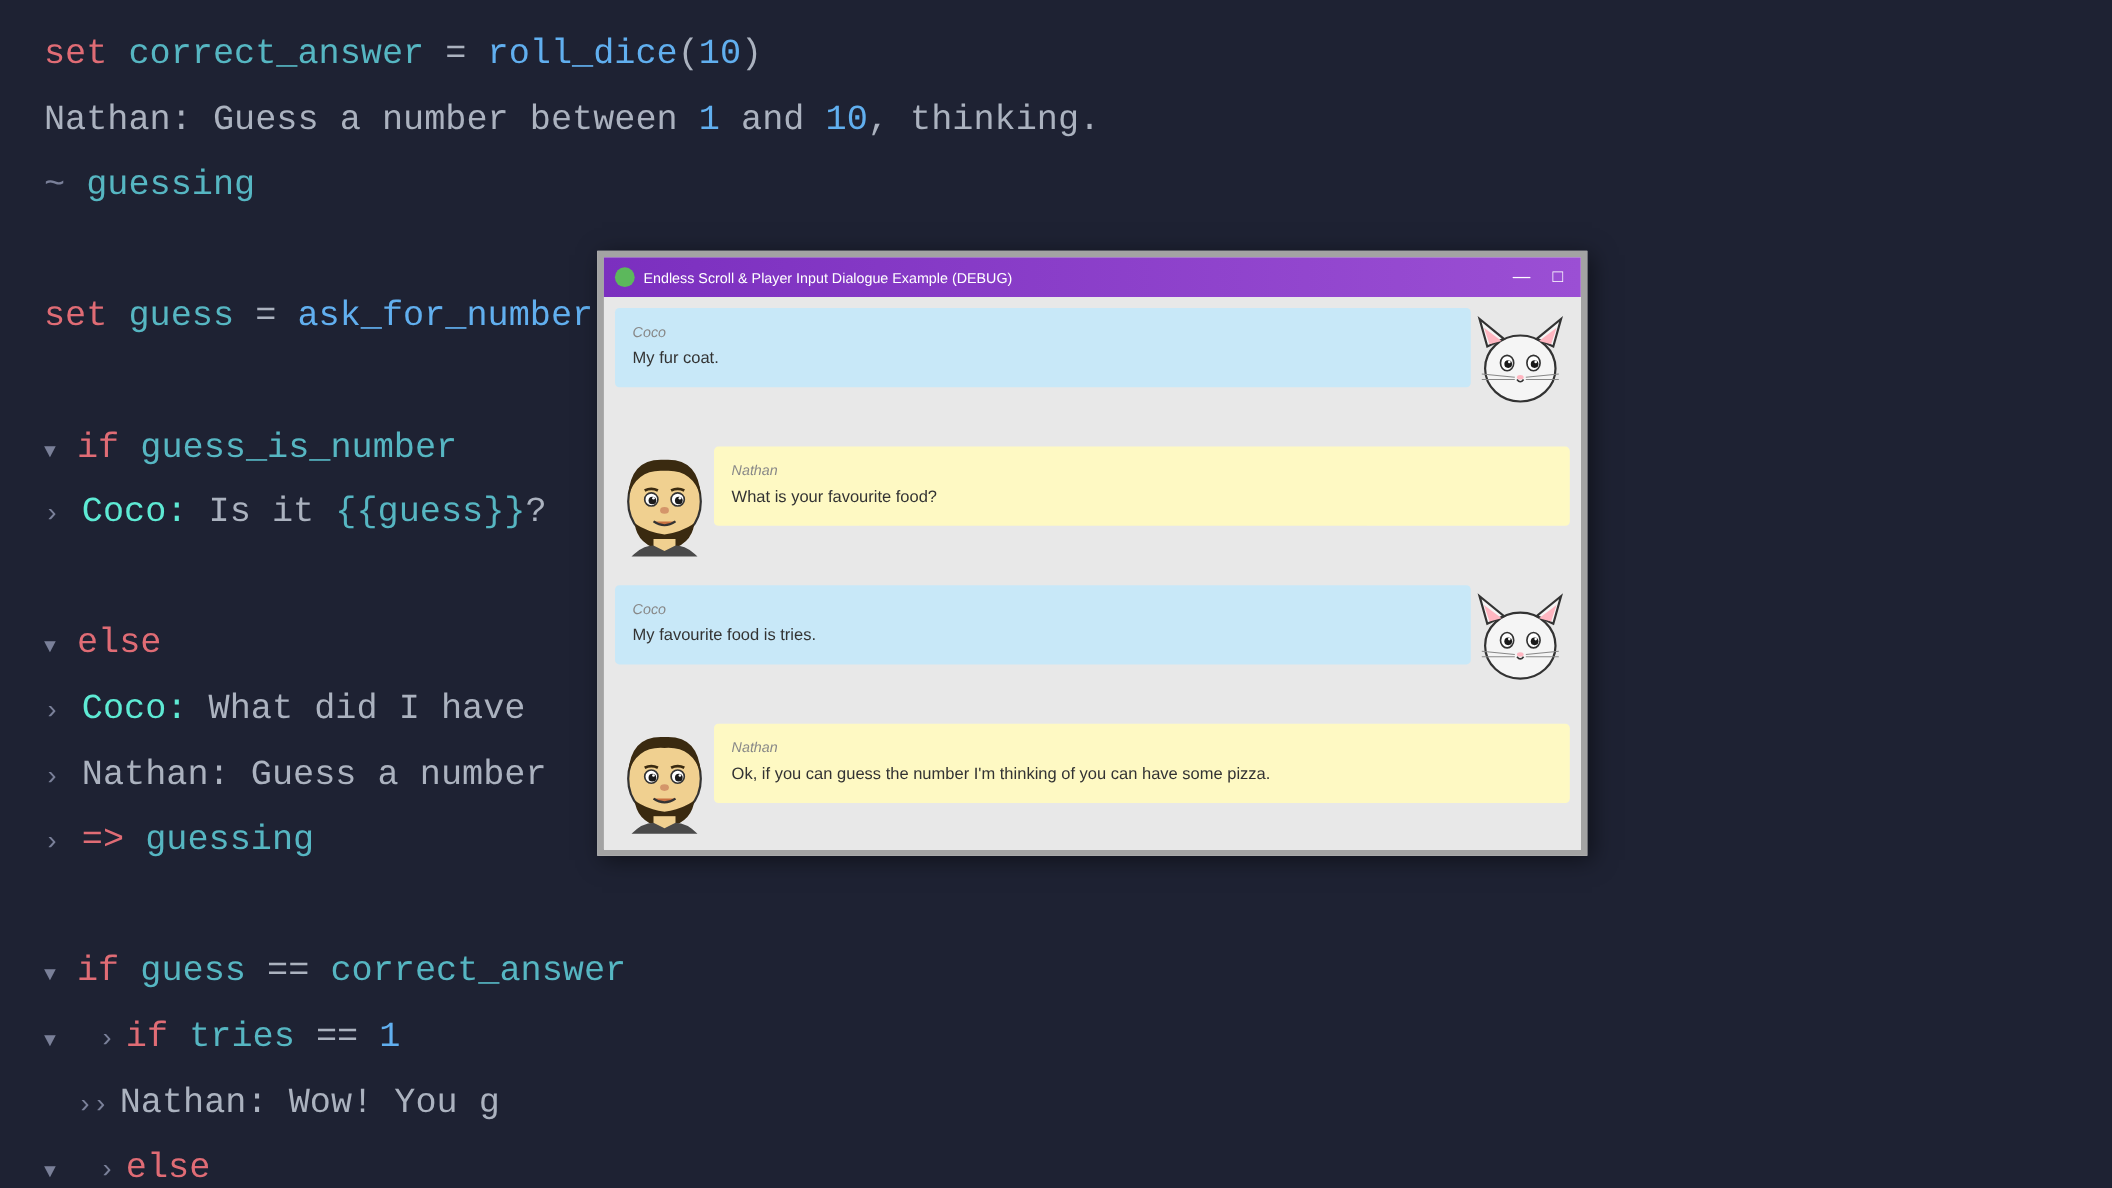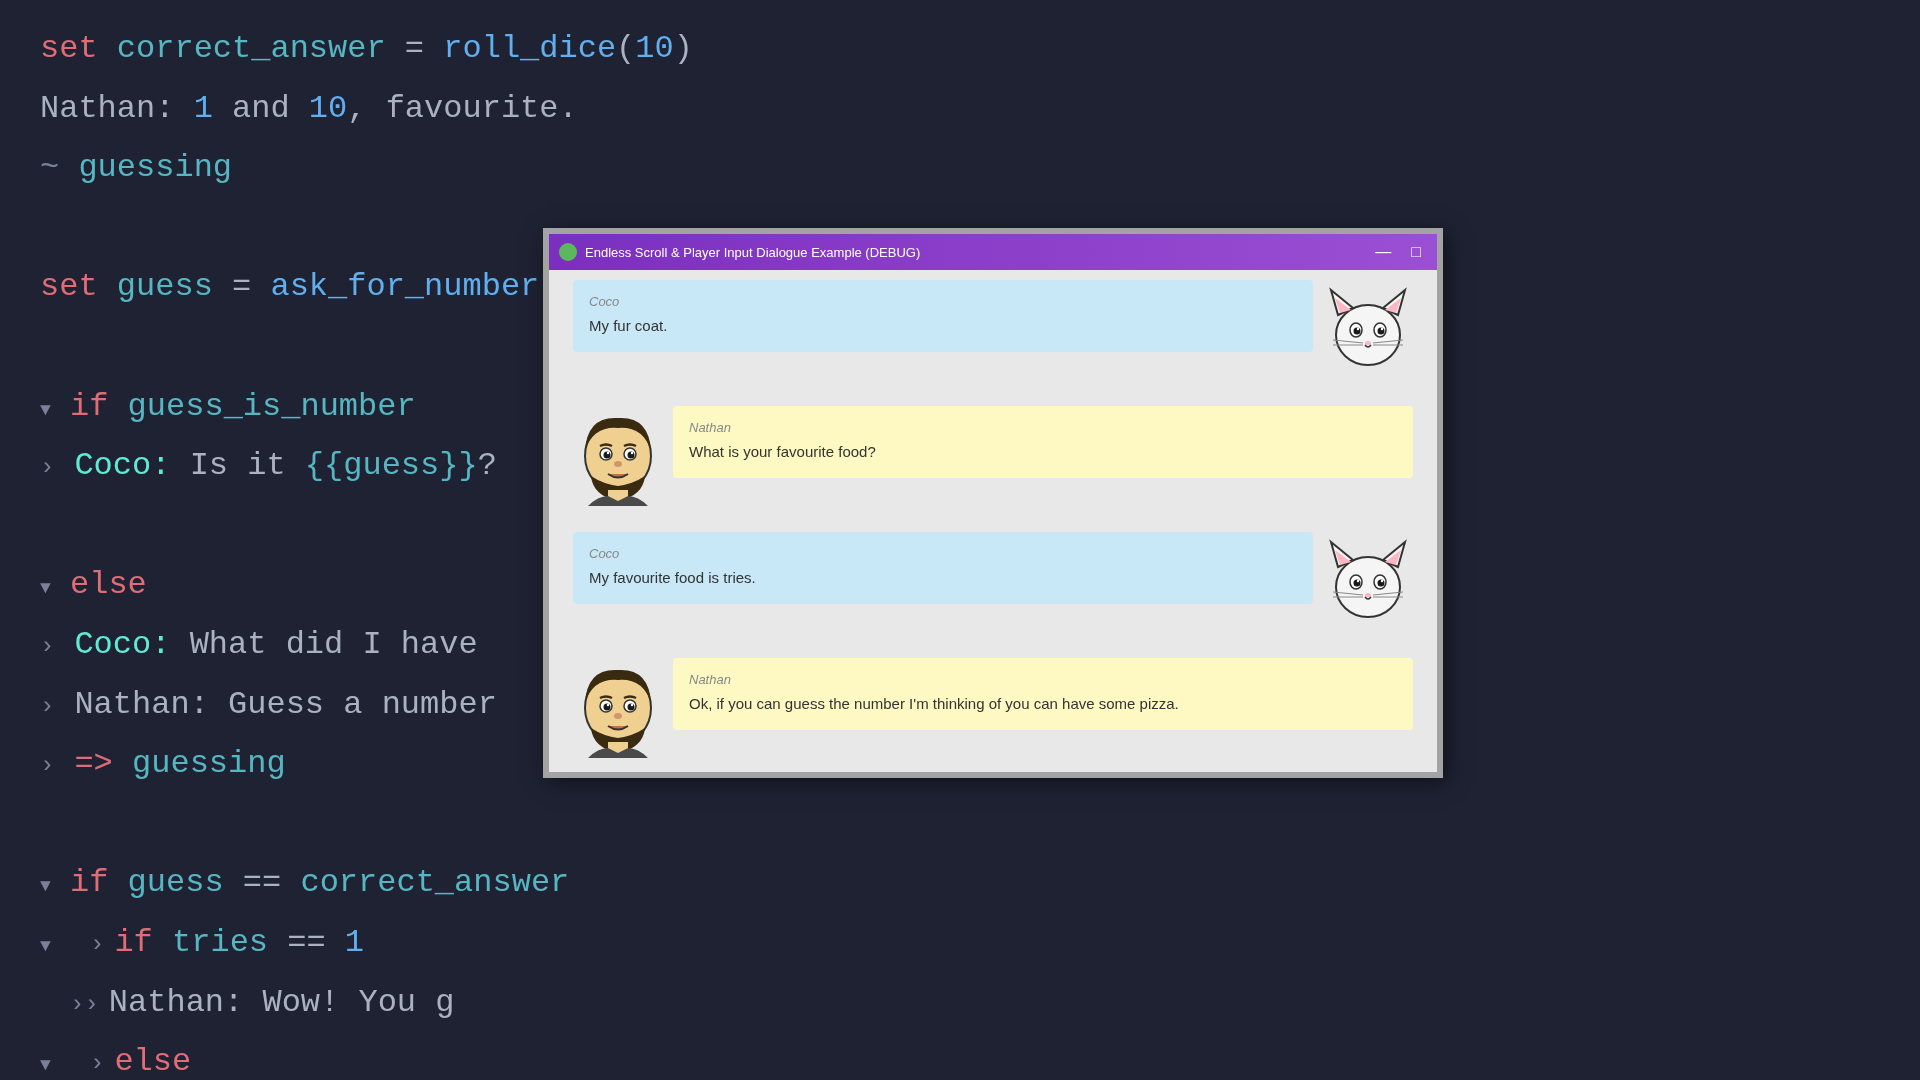--- a/index.html
+++ b/index.html
@@ -122,22 +122,21 @@
       padding: 10px 0;
       display: flex;
       flex-direction: column;
       gap: 6px;
     }
 
     
     .message-row {
       display: flex;
       align-items: flex-start;
-      padding: 0 24px;
-      gap: 10px;
+      padding: 0 10px;
       min-height: 120px;
     }
 
     .message-row.nathan-row {
       flex-direction: row;
     }
 
     .message-row.coco-row {
       flex-direction: row-reverse;
     }
@@ -200,21 +199,21 @@
 </head>
 <body>
 
 <div class="code-editor">
 
   <div class="code-line">
     <span class="kw-set">set </span><span class="var-name">correct_answer</span><span class="eq"> = </span><span class="func-name">roll_dice</span><span class="paren">(</span><span class="number">10</span><span class="paren">)</span>
   </div>
 
   <div class="code-line">
-    <span class="char-name-nathan">Nathan: </span><span class="number">1</span><span class="dialogue-text"> and </span><span class="number">10</span><span class="dialogue-text">, favourite.</span>
+    <span class="char-name-nathan">Nathan: </span><span class="dialogue-text">Guess a number between </span><span class="number">1</span><span class="dialogue-text"> and </span><span class="number">10</span><span class="dialogue-text">, thinking.</span>
   </div>
 
   <div class="code-line">
     <span class="kw-tilde">~ </span><span class="var-name">guessing</span>
   </div>
 
   <div class="code-line">&nbsp;</div>
 
   <div class="code-line">
     <span class="kw-set">set </span><span class="var-name">guess</span><span class="eq"> = </span><span class="func-name">ask_for_number</span><span class="paren">()</span>

